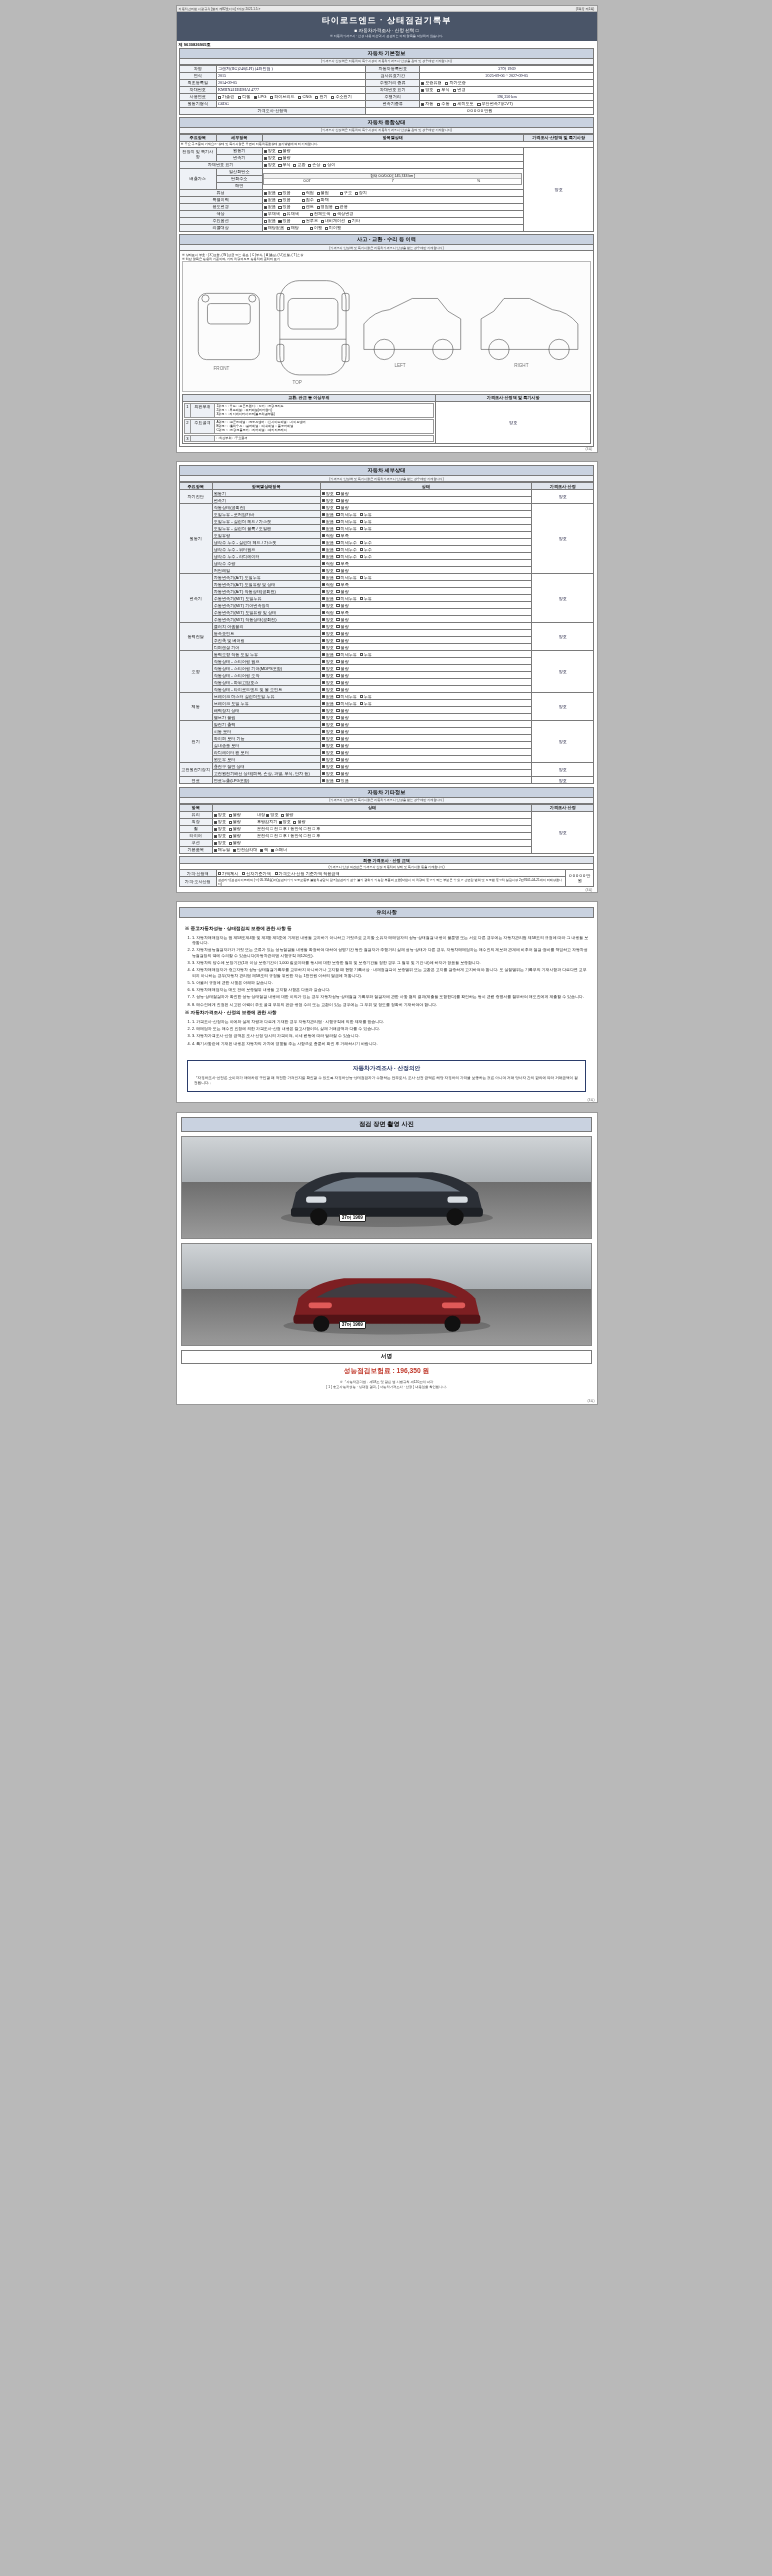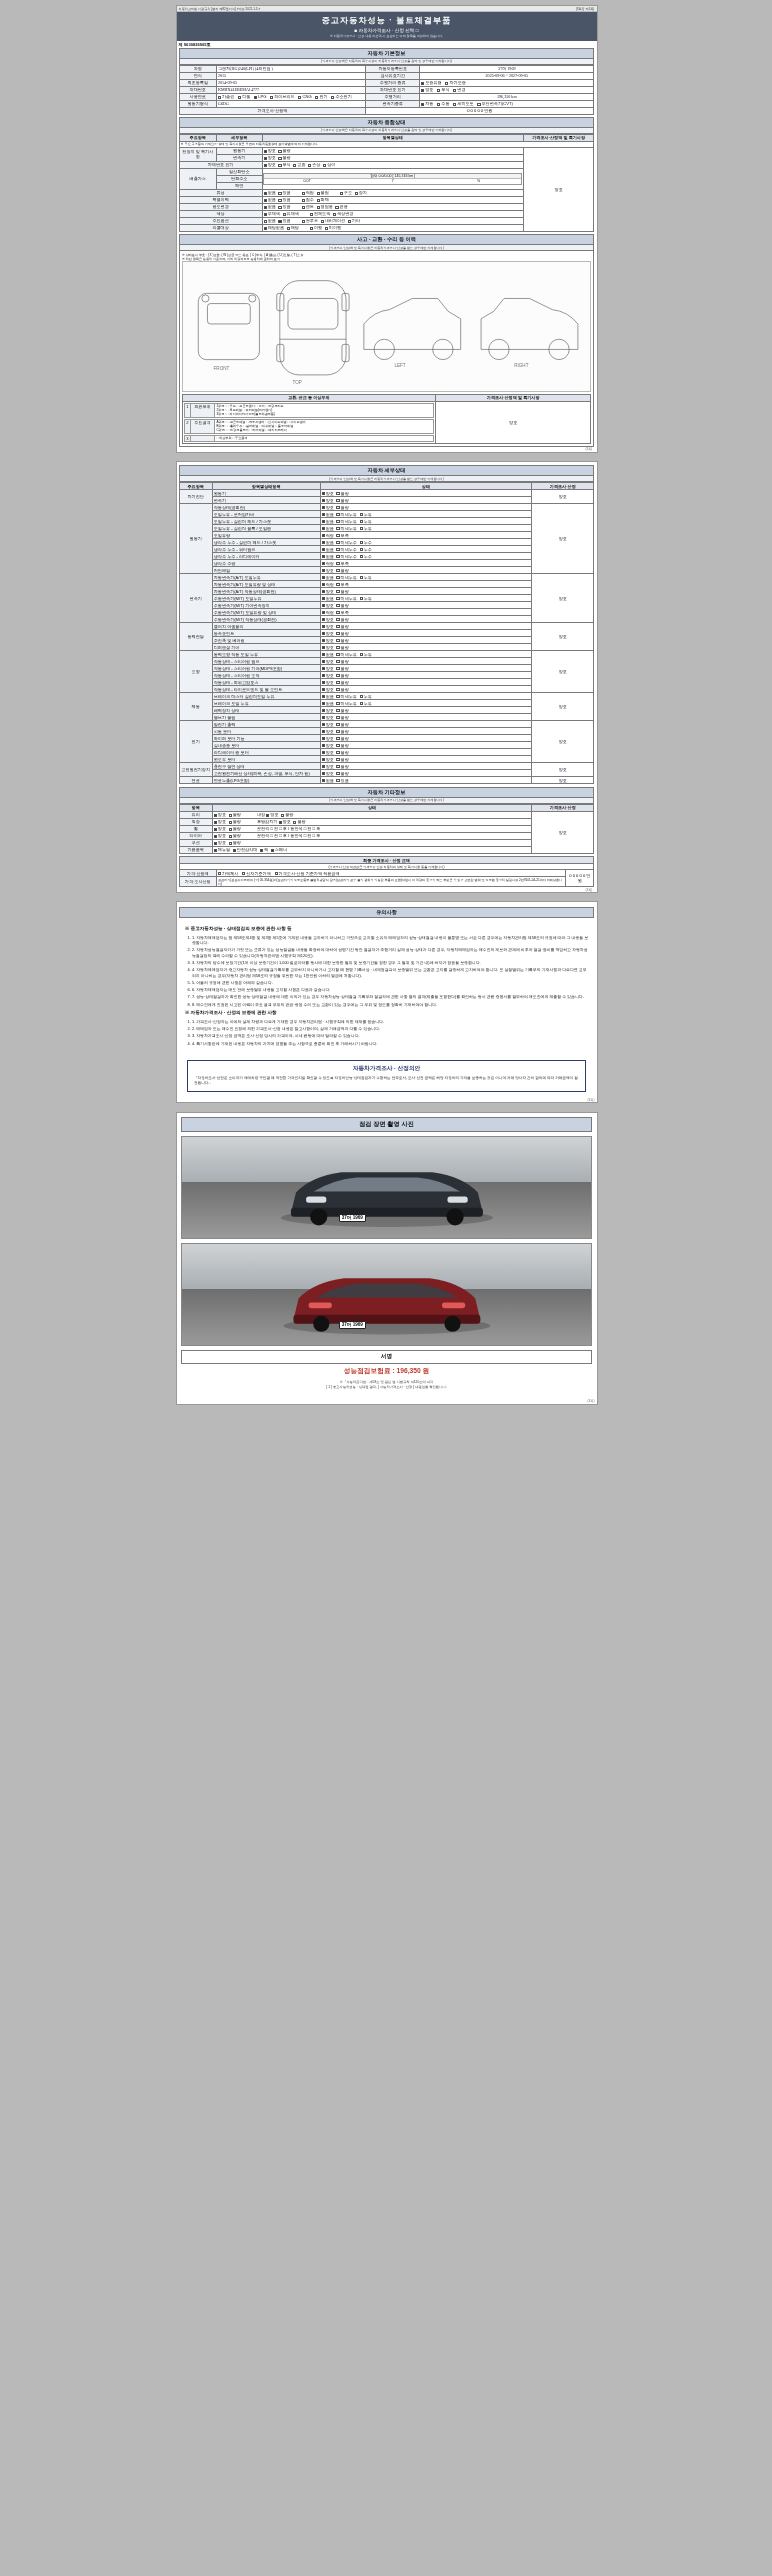--- a/index.html
+++ b/index.html
@@ -69,21 +69,21 @@
 
 <div class="wrap">
 
   <div class="sheet">
     <div class="tinybar">
       <span>자동차관리법 시행규칙 [별지 제82호서식] &lt;개정 2021.1.5.&gt;</span>
       <span>(3쪽중 제1쪽)</span>
     </div>
 
     <div class="titleblock">
-      <div class="t1">중고자동차성능 · 볼트체결부품</div>
+      <div class="t1">타이로드엔드 · 상태점검기록부</div>
       <div class="t2">■ 자동차가격조사 · 산정 선택 □</div>
       <div class="t3">※ 자동차가격조사 · 산정 내용 미선택 시 점검자는 아래 항목을 작성하지 않습니다.</div>
     </div>
 
     <div class="docnum">제 9630826905호</div>
 
     <div style="padding:0 2.1px;">
       <div class="sectionbar">자동차 기본정보</div>
       <div class="sectionsub">(가격조사·산정액은 자동차의 특수사정이 자동차가격조사·산정을 참여 및 경우에만 기재합니다)</div>
       <table>

